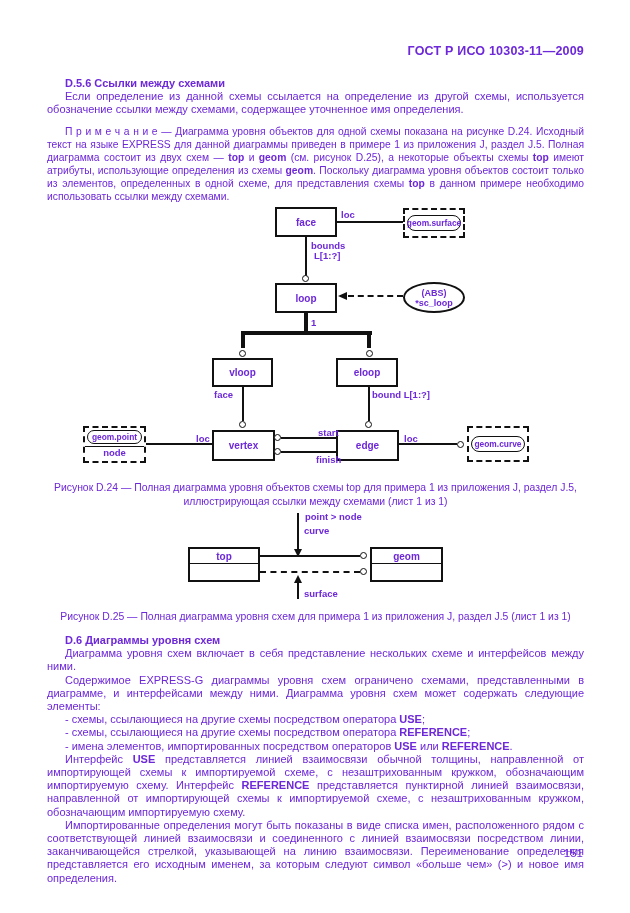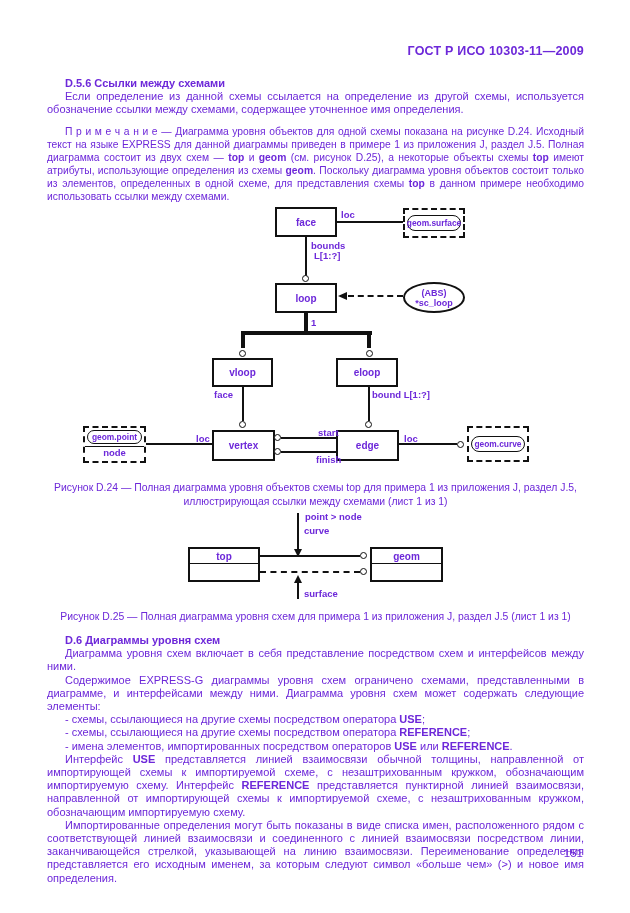--- a/index.html
+++ b/index.html
@@ -170,21 +170,21 @@
     <div class="vline" style="left:297px;top:73px;width:1.6px;height:16px;"></div>
     <div class="dlabel" style="left:304px;top:79px;">surface</div>
   </div>
 
   <div class="caption" style="top:610px;">
     <div>Рисунок D.25 — Полная диаграмма уровня схем для примера 1 из приложения J, раздел J.5 (лист 1 из 1)</div>
   </div>
 
   <div class="txtblock" style="top:634px;">
     <p class="h-sec">D.6 Диаграммы уровня схем</p>
-    <p>Диаграмма уровня схем включает в себя представление посредством схем и интерфейсов между ними.</p>
+    <p>Диаграмма уровня схем включает в себя представление нескольких схеме и интерфейсов между ними.</p>
     <p>Содержимое EXPRESS-G диаграммы уровня схем ограничено схемами, представленными в диаграмме, и интерфейсами между ними. Диаграмма уровня схем может содержать следующие элементы:</p>
     <p><span>- схемы, ссылающиеся на другие схемы посредством оператора </span><b>USE</b><span>;</span></p>
     <p><span>- схемы, ссылающиеся на другие схемы посредством оператора </span><b>REFERENCE</b><span>;</span></p>
     <p><span>- имена элементов, импортированных посредством операторов </span><b>USE</b><span> или </span><b>REFERENCE</b><span>.</span></p>
     <p><span>Интерфейс </span><b>USE</b><span> представляется линией взаимосвязи обычной толщины, направленной от импортирующей схемы к импортируемой схеме, с незаштрихованным кружком, обозначающим импортируемую схему. Интерфейс </span><b>REFERENCE</b><span> представляется пунктирной линией взаимосвязи, направленной от импортирующей схемы к импортируемой схеме, с незаштрихованным кружком, обозначающим импортируемую схему.</span></p>
     <p>Импортированные определения могут быть показаны в виде списка имен, расположенного рядом с соответствующей линией взаимосвязи и соединенного с линией взаимосвязи посредством линии, заканчивающейся стрелкой, указывающей на линию взаимосвязи. Переименование определения представляется его исходным именем, за которым следуют символ «больше чем» (&gt;) и новое имя определения.</p>
   </div>
 
   <div class="pagenum">151</div>
 

